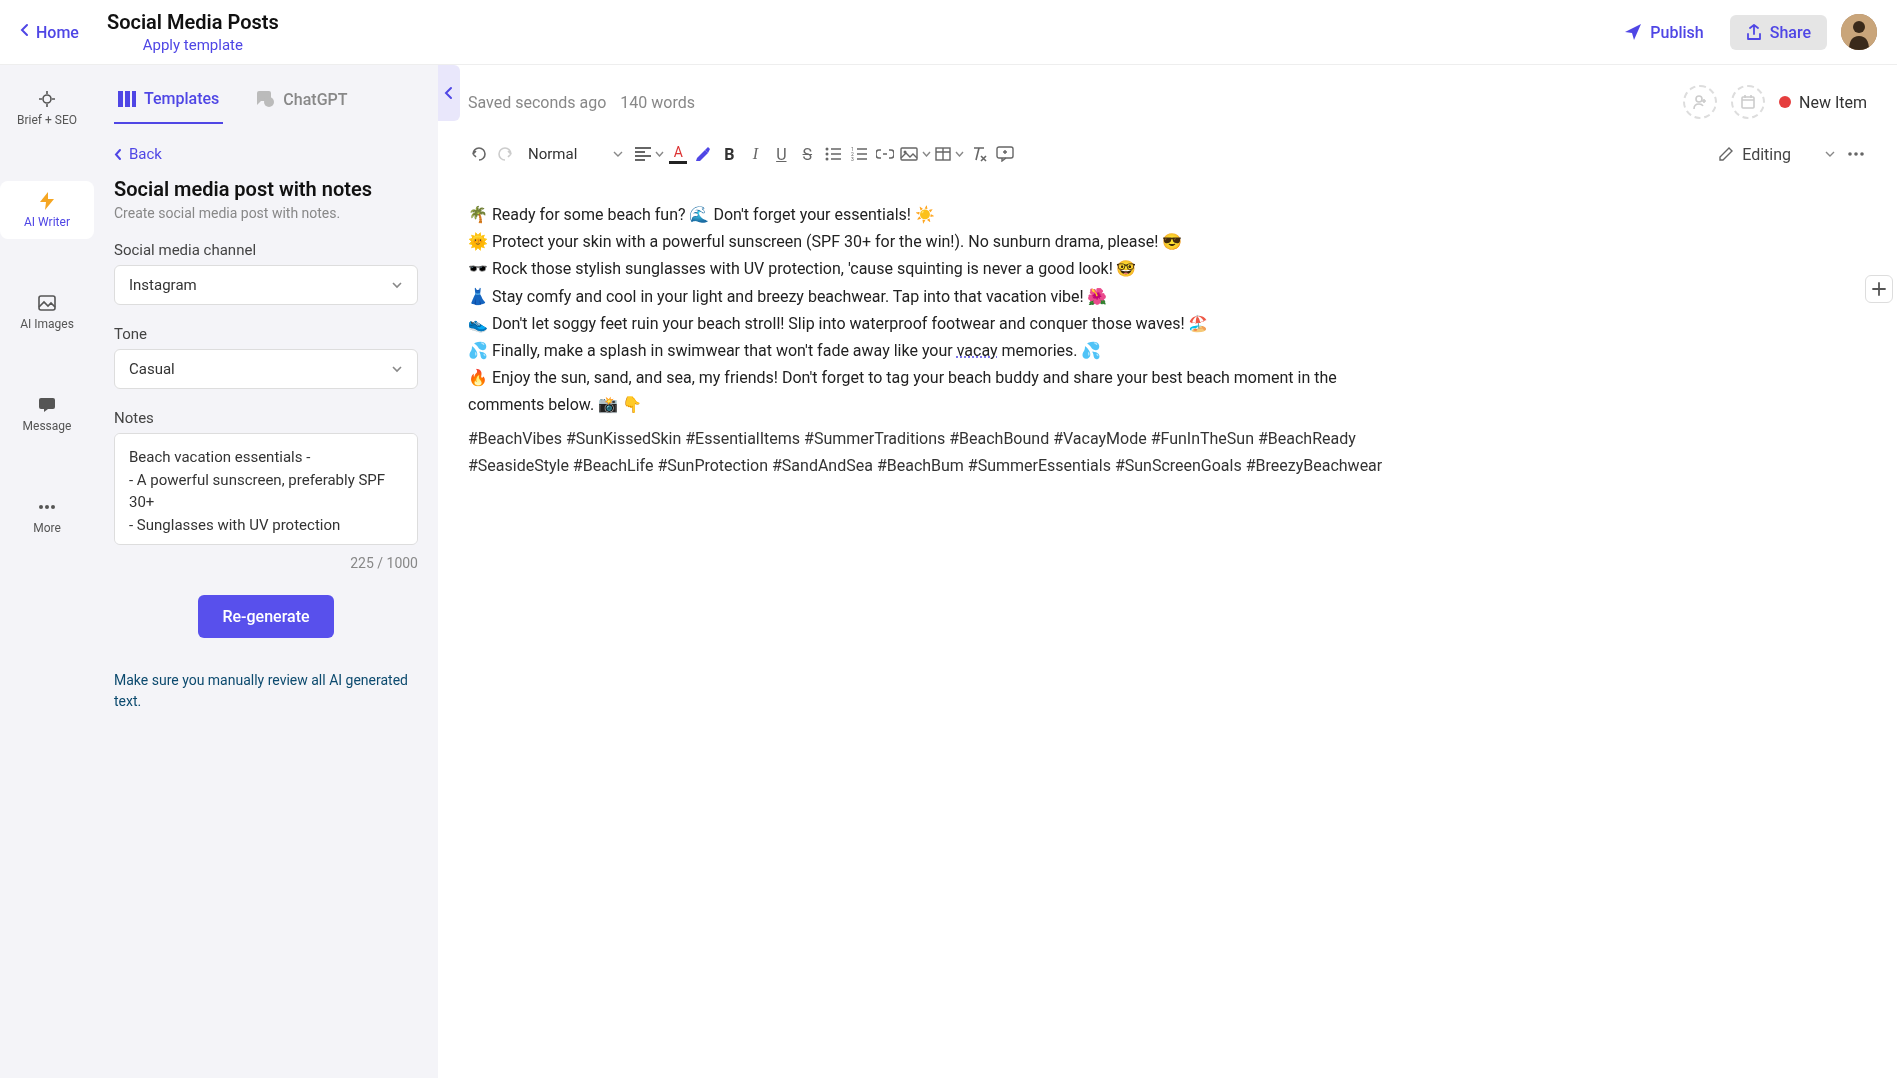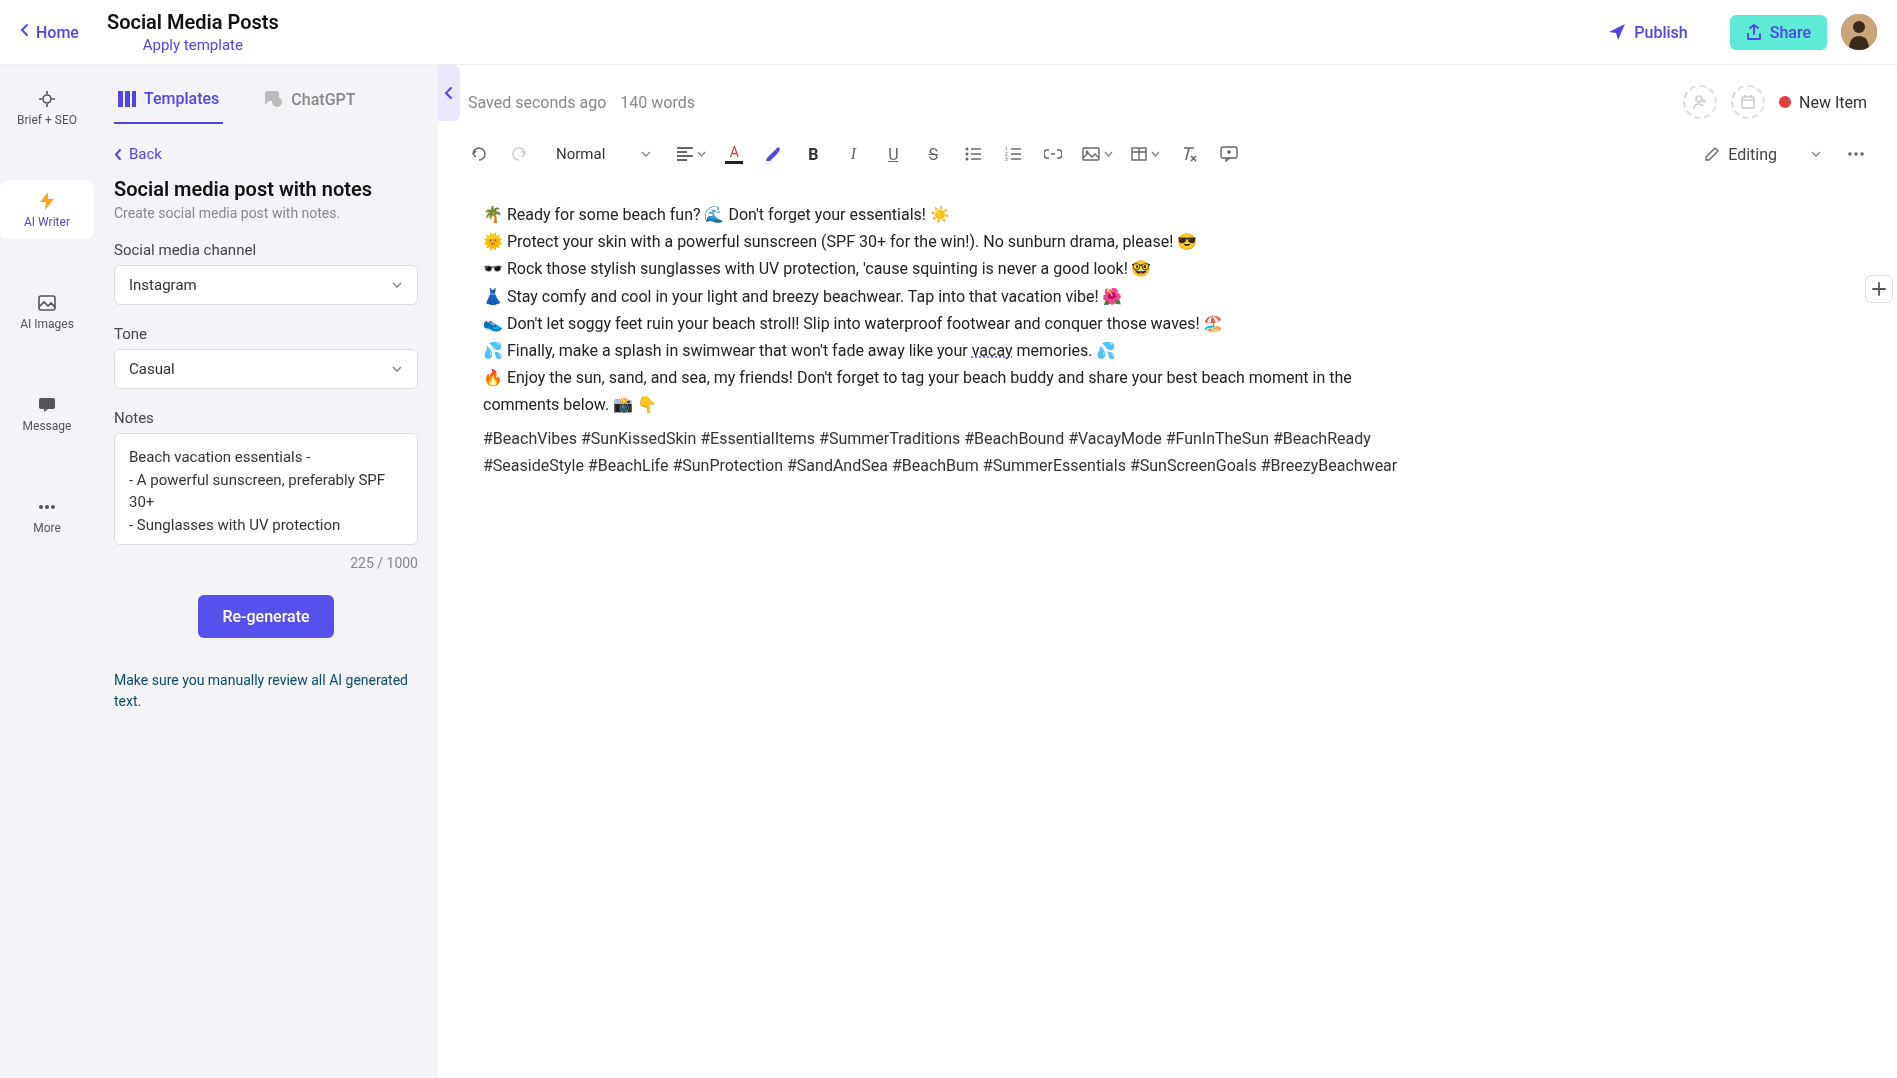--- a/index.html
+++ b/index.html
@@ -6,35 +6,35 @@
     body { width: 1897px; height: 1078px; background: #fff; overflow: hidden; position: relative; }
     
     
     .top-header { height: 65px; display: flex; align-items: center; padding: 0 20px; border-bottom: 1px solid #eee; }
     .home-link { display: flex; align-items: flex-start; color: #4f46e5; font-size: 16px; font-weight: 500; cursor: pointer; gap: 6px; }
     .title-section { margin-left: 28px; text-align: center; }
     .page-title { font-size: 20px; font-weight: 600; color: #111; }
     .apply-template { color: #4f46e5; font-size: 15px; cursor: pointer; margin-top: 2px; }
     .header-right { margin-left: auto; display: flex; align-items: center; gap: 14px; }
     .publish-btn { display: flex; align-items: center; gap: 8px; color: #4f46e5; font-size: 16px; font-weight: 500; cursor: pointer; padding: 8px 12px; }
-    .share-btn { display: flex; align-items: center; gap: 8px; background: #5eead4; color: #4f46e5; font-size: 16px; font-weight: 500; cursor: pointer; padding: 8px 16px; border-radius: 6px; margin-left: 16px; }
+    .share-btn { display: flex; align-items: center; gap: 8px; background: #e5e5e5; color: #4f46e5; font-size: 16px; font-weight: 500; cursor: pointer; padding: 8px 16px; border-radius: 6px; }
     .avatar { width: 36px; height: 36px; border-radius: 50%; background: linear-gradient(135deg, #b8916f, #8a6d4f); display: flex; align-items: center; justify-content: center; overflow: hidden; }
     
     
     .main-layout { display: flex; height: calc(100% - 65px); }
     
     
     .nav-rail { width: 94px; background: #f4f4f8; display: flex; flex-direction: column; align-items: center; padding-top: 14px; gap: 44px; }
     .nav-item { display: flex; flex-direction: column; align-items: center; gap: 4px; padding: 10px 4px; cursor: pointer; color: #555; font-size: 12px; text-align: center; width: 100%; }
     .nav-item.active { color: #4f46e5; background: #fff; border-radius: 8px; }
     .nav-icon { width: 20px; height: 20px; display: flex; align-items: center; justify-content: center; }
     
     
     .sidebar-panel { width: 344px; background: #f4f4f8; padding: 0 20px; overflow-y: auto; position: relative; }
-    .panel-tabs { display: flex; gap: 36px; padding: 16px 0 0; border-bottom: 1px solid transparent; }
+    .panel-tabs { display: flex; gap: 28px; padding: 16px 0 0; border-bottom: 1px solid transparent; }
     .tab { display: flex; align-items: center; gap: 8px; padding: 8px 4px 14px; font-size: 16px; font-weight: 500; color: #888; cursor: pointer; }
     .tab.active { color: #4f46e5; border-bottom: 2px solid #4f46e5; }
     .back-link { display: flex; align-items: center; gap: 6px; color: #4f46e5; font-size: 15px; cursor: pointer; margin-top: 20px; }
     .form-title { font-size: 20px; font-weight: 600; color: #111; margin-top: 14px; }
     .form-subtitle { font-size: 14px; color: #888; margin-top: 4px; }
     .form-group { margin-top: 20px; }
     .form-label { font-size: 15px; color: #444; display: block; margin-bottom: 6px; }
     .select-wrap { position: relative; background: #fff; border: 1px solid #ddd; border-radius: 6px; }
     .select-display { padding: 10px 14px; font-size: 15px; color: #333; cursor: pointer; display: flex; justify-content: space-between; align-items: center; }
     .notes-textarea { width: 100%; background: #fff; border: 1px solid #ddd; border-radius: 6px; padding: 12px 14px; font-size: 15px; color: #333; resize: none; height: 112px; line-height: 1.5; font-family: inherit; overflow-y: scroll; }
@@ -46,30 +46,30 @@
     .collapse-handle { position: absolute; left: 438px; top: 65px; width: 22px; height: 56px; background: #e9e7fb; display: flex; align-items: center; justify-content: center; cursor: pointer; border-top-right-radius: 6px; border-bottom-right-radius: 6px; z-index: 5; }
     
     
     .editor-area { flex: 1; display: flex; flex-direction: column; background: #fff; padding: 0 30px; position: relative; }
     .editor-status { display: flex; align-items: center; gap: 14px; padding: 20px 0 10px; font-size: 16px; color: #888; }
     .status-right { margin-left: auto; display: flex; align-items: center; gap: 14px; }
     .circle-icon { width: 34px; height: 34px; border: 2px dashed #ddd; border-radius: 50%; display: flex; align-items: center; justify-content: center; color: #ccc; }
     .new-item { display: flex; align-items: center; gap: 8px; color: #333; font-size: 16px; }
     .red-dot { width: 12px; height: 12px; background: #e53e3e; border-radius: 50%; }
     
-    .toolbar { display: flex; align-items: center; gap: 18px; padding: 12px 0 16px; border-bottom: 0; }
+    .toolbar { display: flex; align-items: center; gap: 4px; padding: 12px 0 16px; border-bottom: 0; }
     .tb-btn { width: 22px; height: 22px; display: flex; align-items: center; justify-content: center; cursor: pointer; color: #666; }
     .tb-dropdown { display: flex; align-items: center; gap: 6px; cursor: pointer; color: #333; font-size: 15px; padding: 4px 8px; }
     .text-color-btn { width: 20px; display: flex; flex-direction: column; align-items: center; }
     .text-color-letter { font-size: 14px; color: #d33; }
     .text-color-bar { width: 18px; height: 3px; background: #222; margin-top: 1px; }
     .highlight-btn svg { color: #4f46e5; }
     .editing-dropdown { margin-left: auto; display: flex; align-items: center; gap: 8px; color: #444; }
     
-    .editor-content { padding: 18px 0; font-size: 16px; line-height: 1.7; color: #222; max-width: 920px; margin-left: 15px; }
+    .editor-content { padding: 18px 0; font-size: 16px; line-height: 1.7; color: #222; max-width: 920px; }
     .editor-content p { margin-bottom: 0; }
     .hashtags { margin-top: 6px; color: #333; }
     .vacay { text-decoration: underline; text-decoration-style: dotted; text-decoration-color: #4f46e5; }
     
     .add-item-btn { position: absolute; right: 4px; top: 210px; width: 28px; height: 28px; border: 1px solid #ddd; border-radius: 6px; display: flex; align-items: center; justify-content: center; cursor: pointer; color: #555; }
     svg { display: block; }
   </style>
 </head>
 <body>
 

